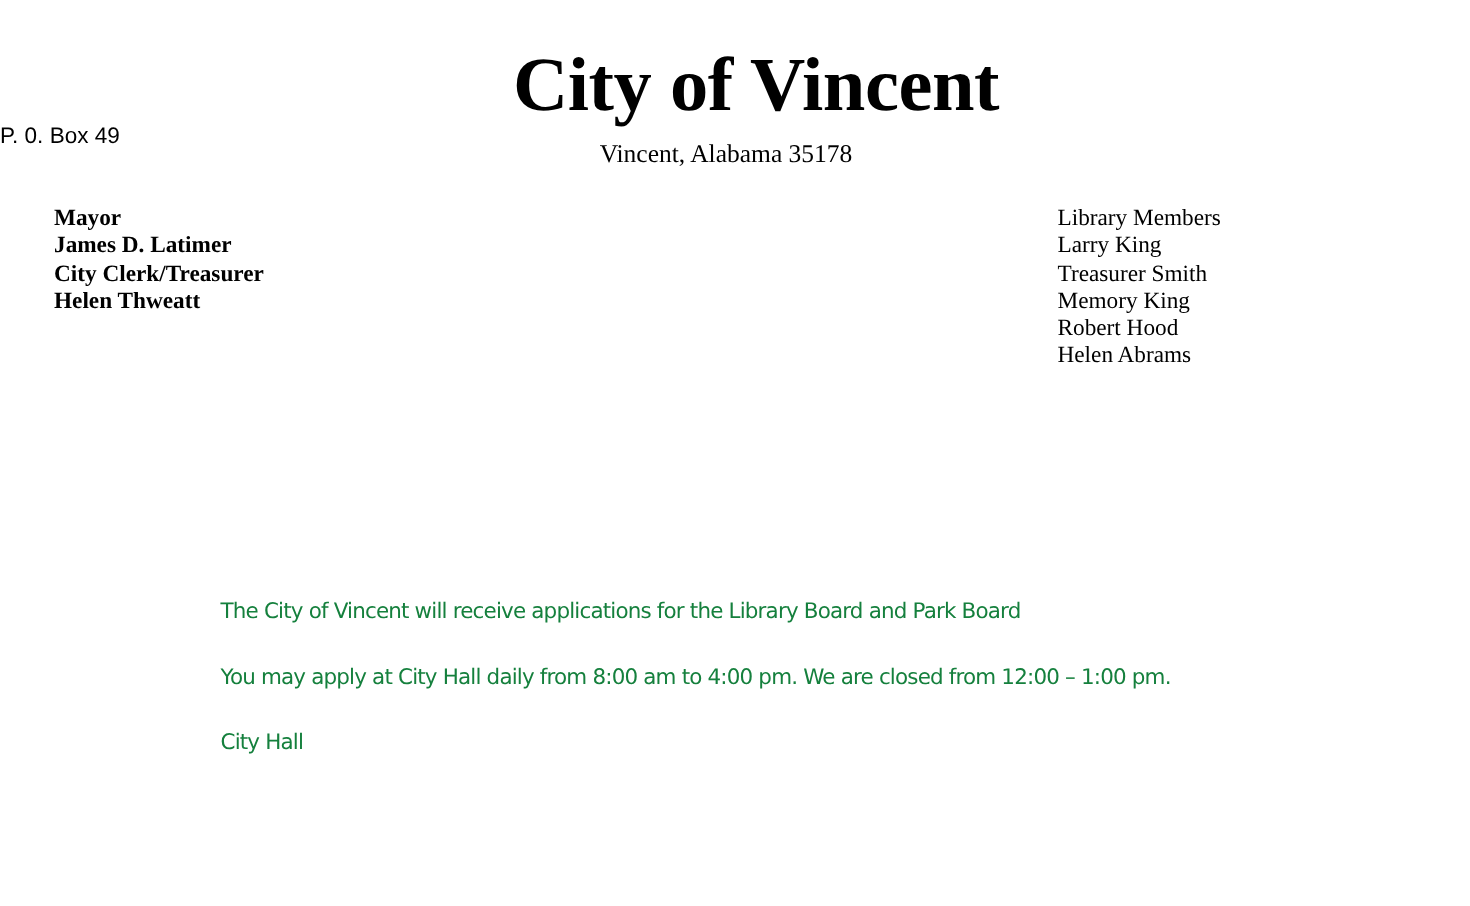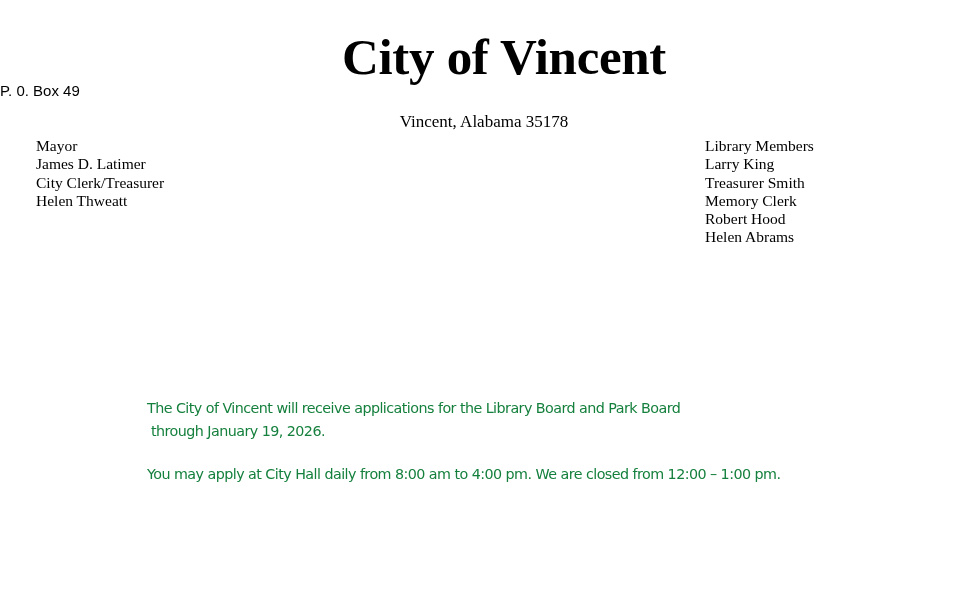--- a/index.html
+++ b/index.html
@@ -34,33 +34,33 @@
       top: 82px;
       text-align: left;
       font-family: "Liberation Sans", sans-serif;
       font-size: 15px;
       line-height: 18px;
     }
     .city-state {
       position: absolute;
       left: 0;
       width: 968px;
-      top: 112px;
+      top: 93px;
       text-align: center;
       font-family: "Liberation Serif", serif;
       font-size: 17px;
       line-height: 20px;
     }
     .officials {
       position: absolute;
       font-family: "Liberation Serif", serif;
       font-size: 15.5px;
       line-height: 18.3px;
     }
-    .officials.left { left: 36px; top: 137px; }
+    .officials.left { left: 36px; top: 137px; font-weight: bold; }
     .officials.right { left: 705px; top: 137px; }
     .officials div { white-space: nowrap; }
     .notice {
       position: absolute;
       left: 147px;
       top: 397px;
       font-family: "DejaVu Sans", sans-serif;
       font-size: 14.3px;
       color: #15803d;
       letter-spacing: -0.55px;
@@ -84,24 +84,24 @@
   <div>Mayor</div>
   <div>James D. Latimer</div>
   <div>City Clerk/Treasurer</div>
   <div>Helen Thweatt</div>
 </div>
 
 <div class="officials right">
   <div>Library Members</div>
   <div>Larry King</div>
   <div>Treasurer Smith</div>
-  <div>Memory Clerk</div>
+  <div>Memory King</div>
   <div>Robert Hood</div>
   <div>Helen Abrams</div>
 </div>
 
 <div class="notice">
   <p>The City of Vincent will receive applications for the Library Board and Park Board</p>
-  <p class="indent">through January 19, 2026.</p>
   <div class="gap"></div>
   <p>You may apply at City Hall daily from 8:00 am to 4:00 pm.  We are closed from 12:00 – 1:00 pm.</p>
   <div class="gap"></div>
+  <p>City Hall</p>
 </div>
 
 </body></html>

